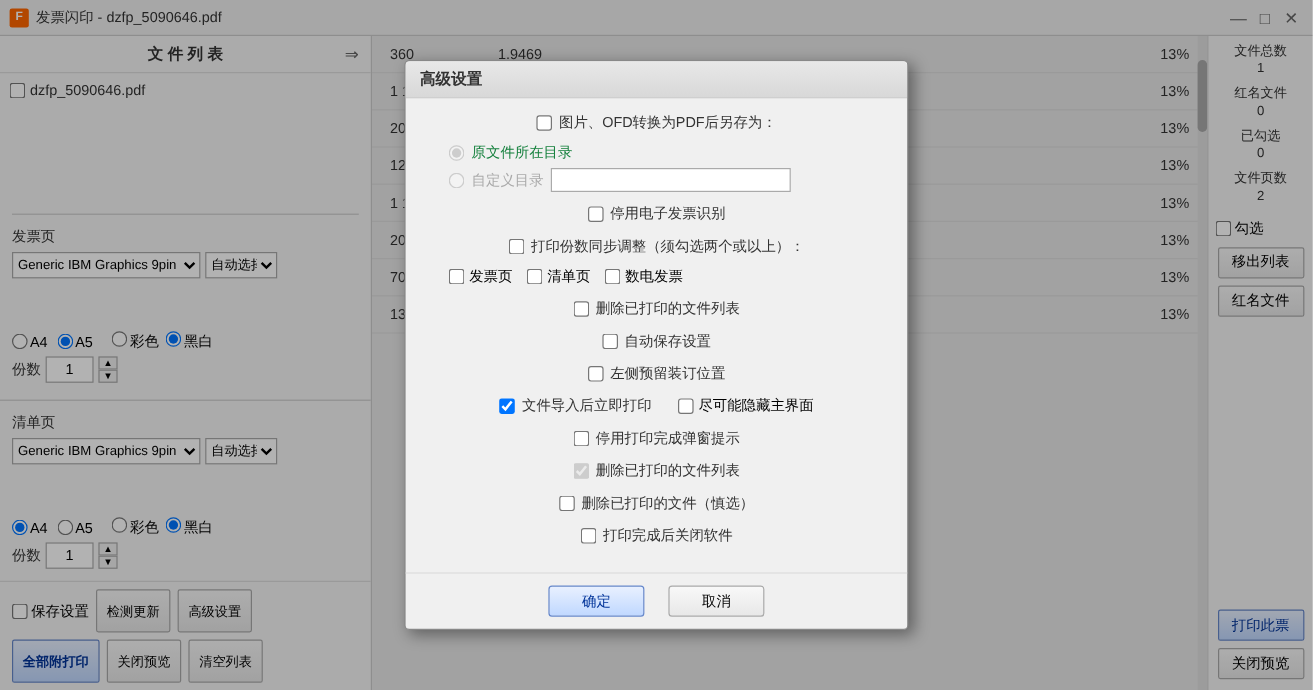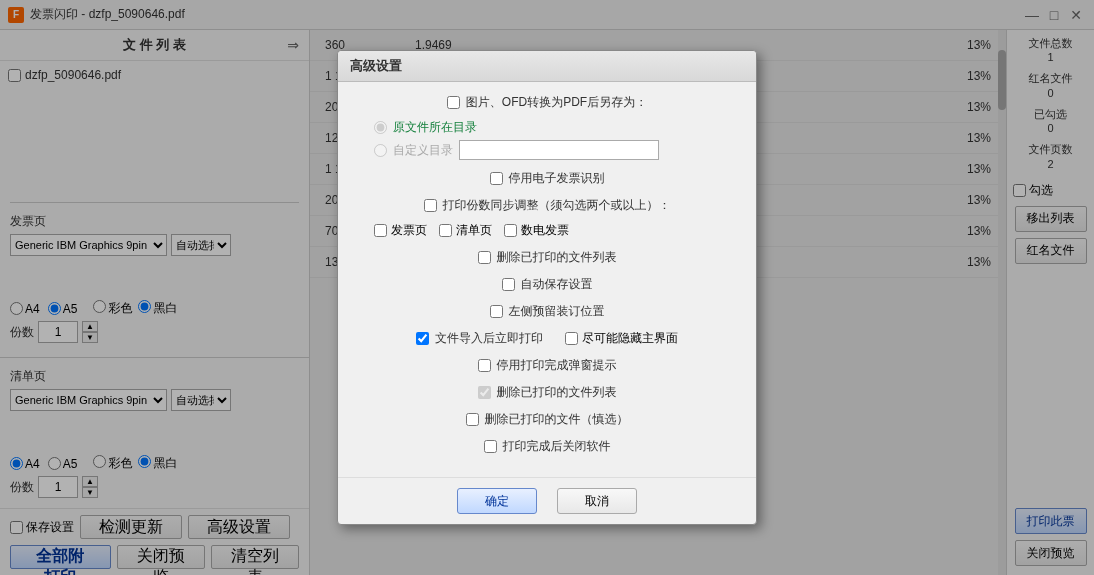--- a/index.html
+++ b/index.html
@@ -176,26 +176,26 @@
       border-top: 1px solid #ddd;
     }
     .bottom-row1 {
       display: flex;
       align-items: center;
       gap: 6px;
       margin-bottom: 6px;
     }
     .checkbox-item { display: flex; align-items: center; gap: 3px; cursor: pointer; }
     .btn {
-      height: 24px;
-      padding: 0 18px;
+      height: 36px;
+      padding: 0 8px;
       border: 1px solid #aaa;
       background: linear-gradient(to bottom, #f8f8f8, #e8e8e8);
       cursor: pointer;
-      font-size: 16px;
+      font-size: 11px;
       border-radius: 2px;
     }
     .btn-primary {
       background: linear-gradient(to bottom, #e8f0ff, #c0d8ff);
       border-color: #6688cc;
       color: #003399;
       font-weight: bold;
     }
     .bottom-row2 {
       display: flex;

